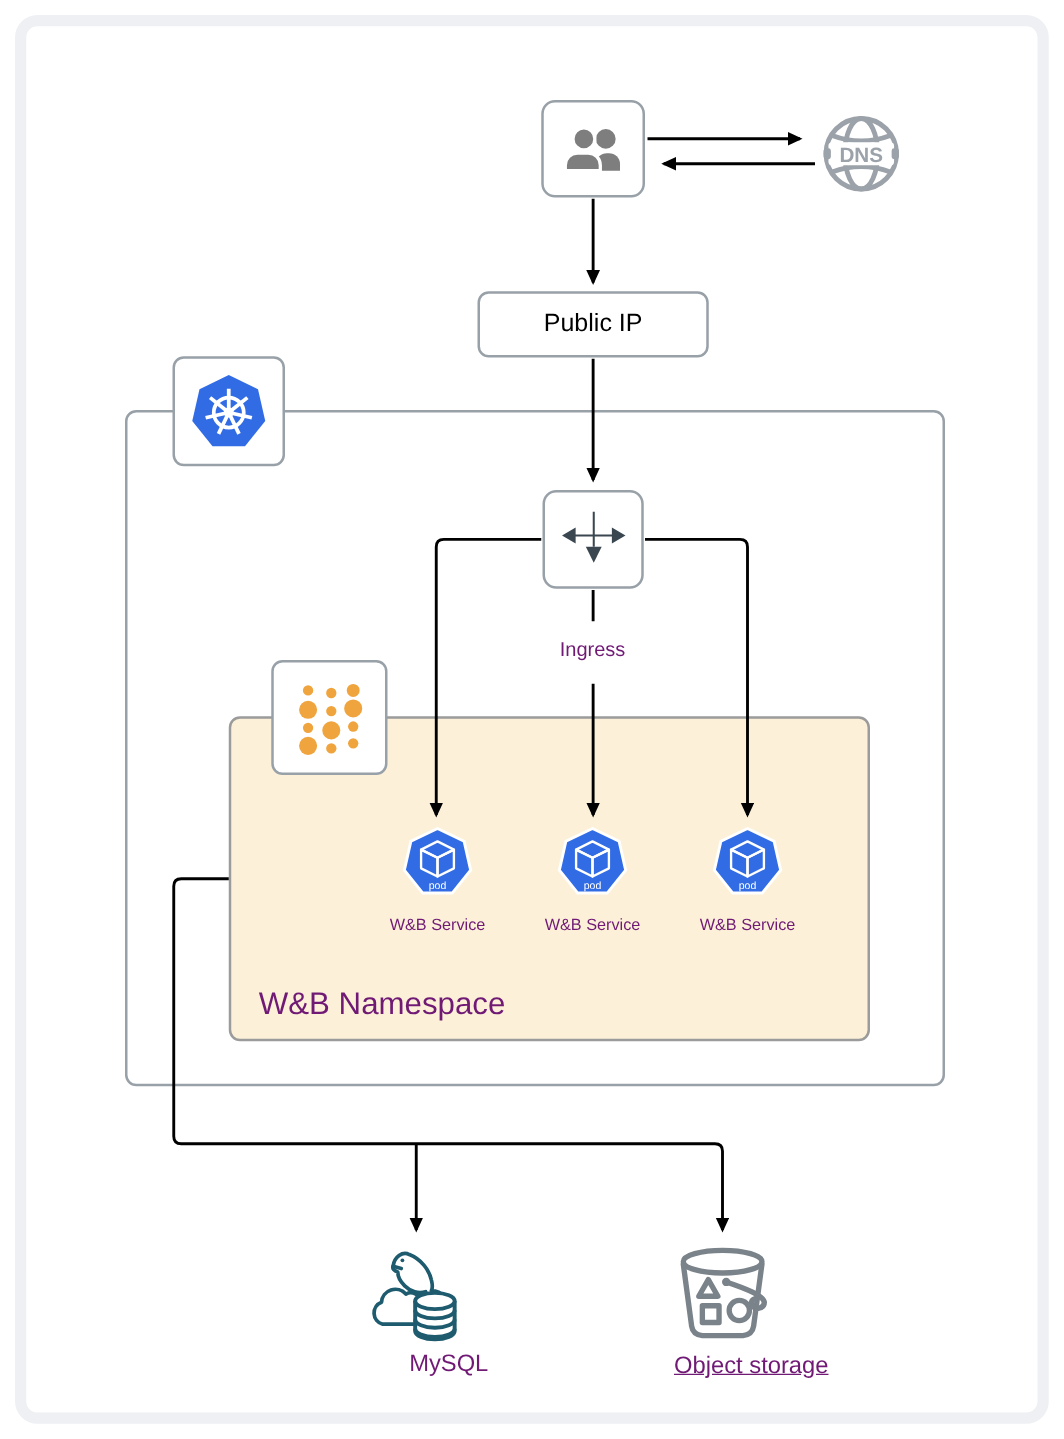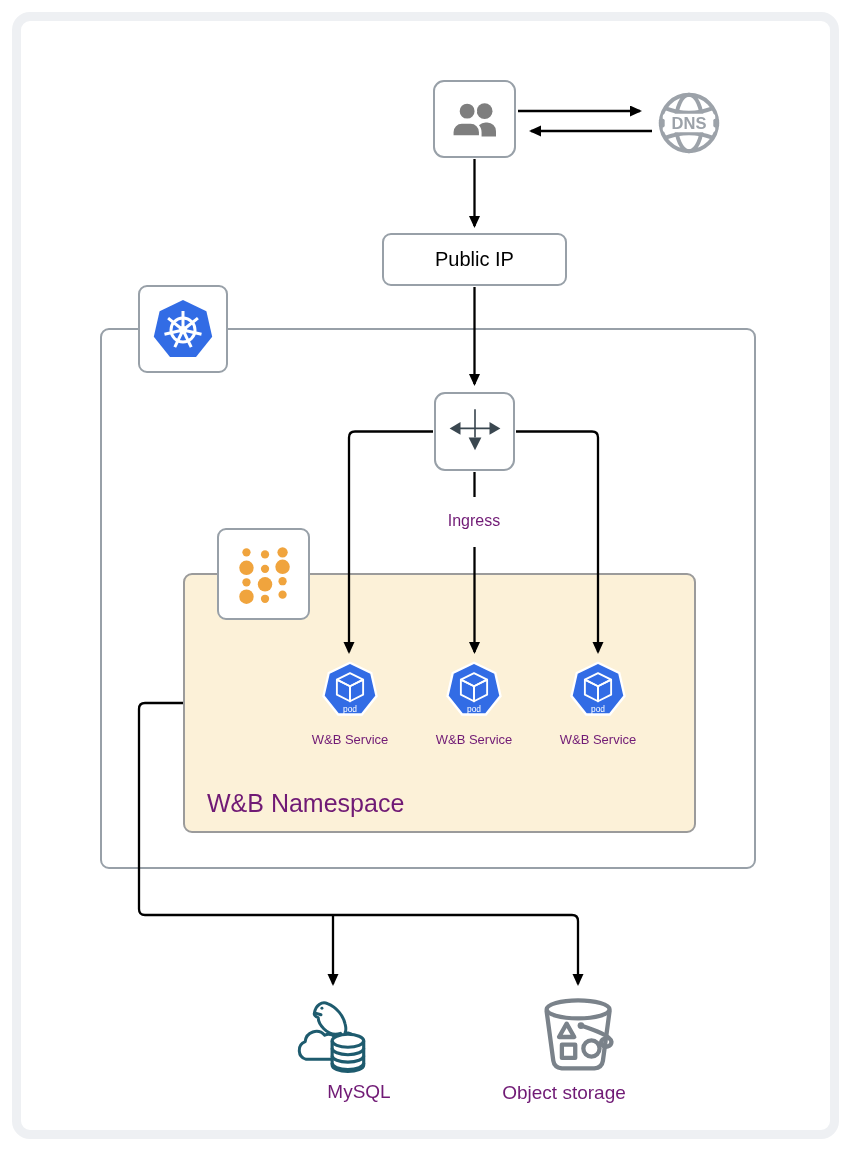--- a/index.html
+++ b/index.html
@@ -162,21 +162,21 @@
     <g fill="none" stroke-width="4.5" stroke-linejoin="round" stroke-linecap="round" stroke="#7A828A">
       <ellipse cx="44" cy="14" rx="33" ry="9.5"></ellipse>
       <path d="M11 16 L18 68 Q19 75 27 76 L61 76 Q69 75 70 68 L77 16"></path>
       <path d="M32 29 l8 14 h-16 z"></path>
       <rect x="27" y="51" width="14" height="14"></rect>
       <circle cx="58" cy="55" r="8.5"></circle>
       <path d="M47 31 C62 36 78 42 79 48 C79 53 72 55 69 51 C67 48 69 45 72 45"></path>
     </g>
     <circle cx="47" cy="31" r="3.5" fill="#7A828A"></circle>
   </svg>
-  <div class="lbl node-label" style="left:564px;top:1082px;">Object storage</div>
+  <div class="lbl node-label" style="left:601px;top:1082px;text-decoration:underline;">Object storage</div>
 
   <svg id="connectors" width="851" height="1151" viewBox="0 0 851 1151">
     <defs>
       <marker id="arrow" markerWidth="13" markerHeight="12" refX="10" refY="5.5" orient="auto" markerUnits="userSpaceOnUse">
         <path d="M0 0 L12 5.5 L0 11 Z" fill="#000000"></path>
       </marker>
     </defs>
     <g fill="none" stroke-width="2.3" stroke="#000000">
       <path d="M518 111 L640 111" marker-end="url(#arrow)"></path>
       <path d="M652 131 L531 131" marker-end="url(#arrow)"></path>

